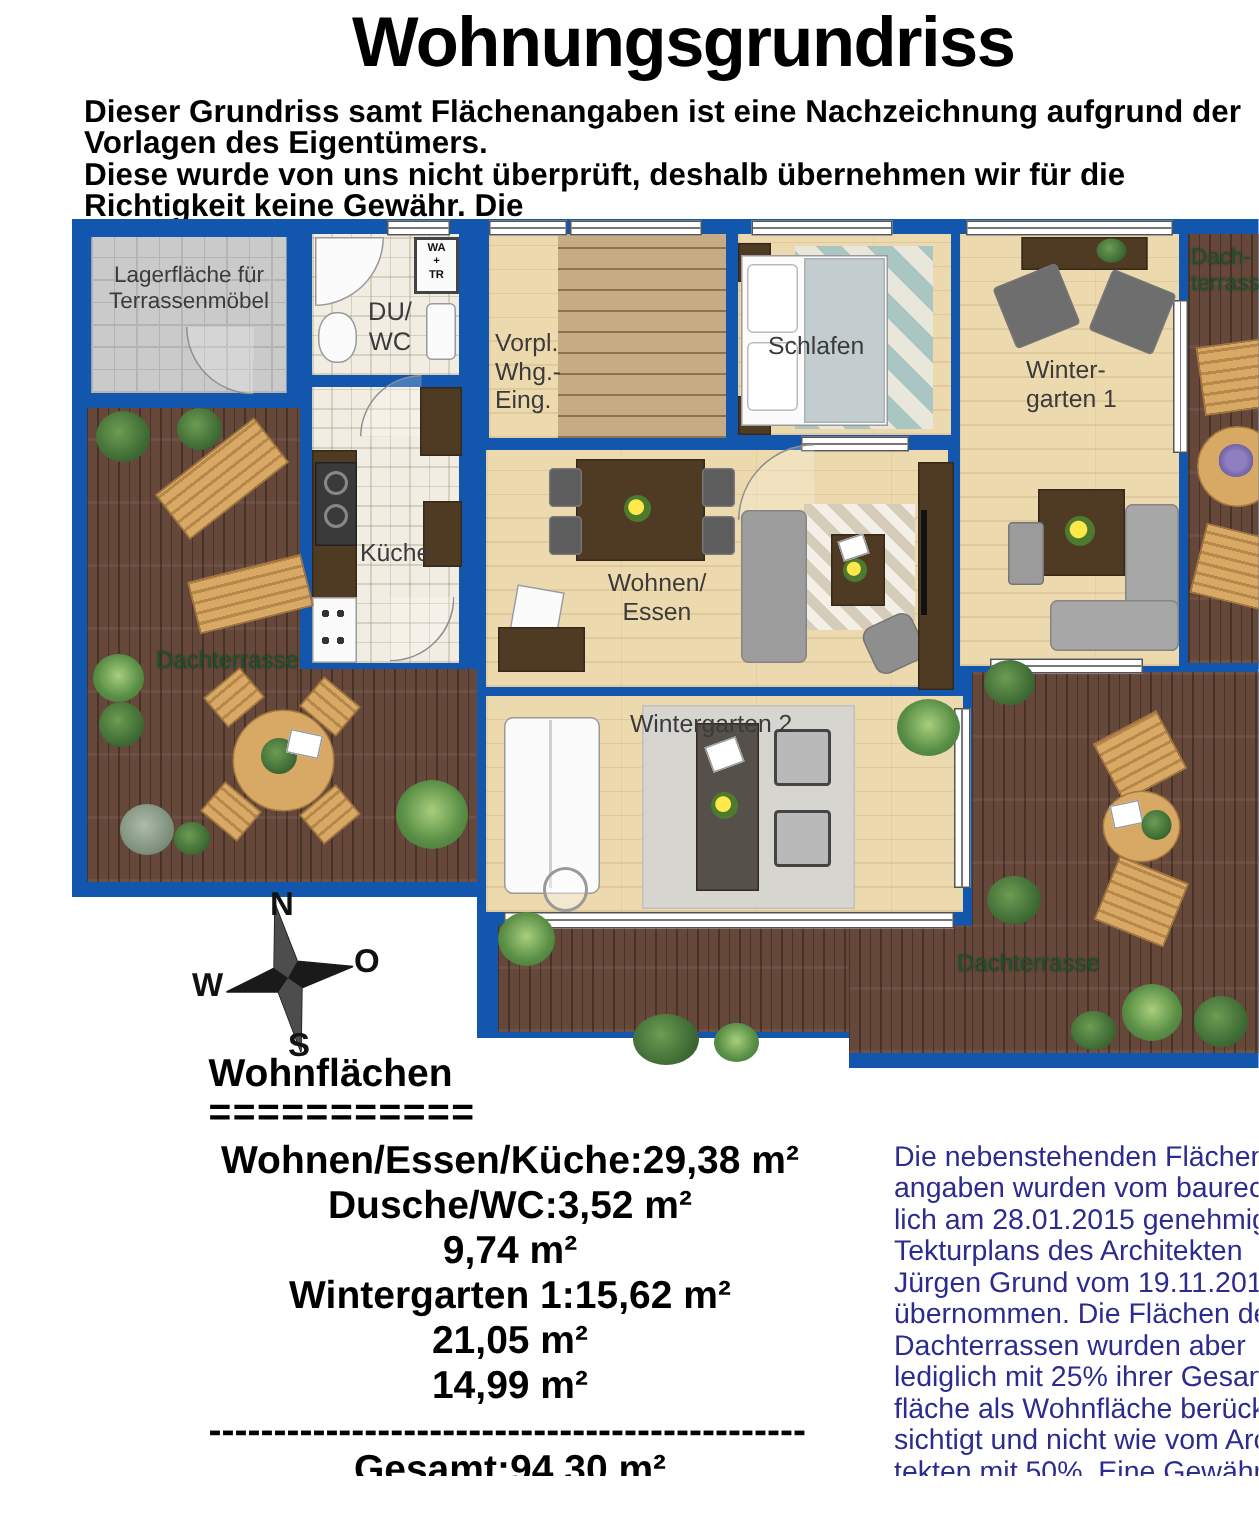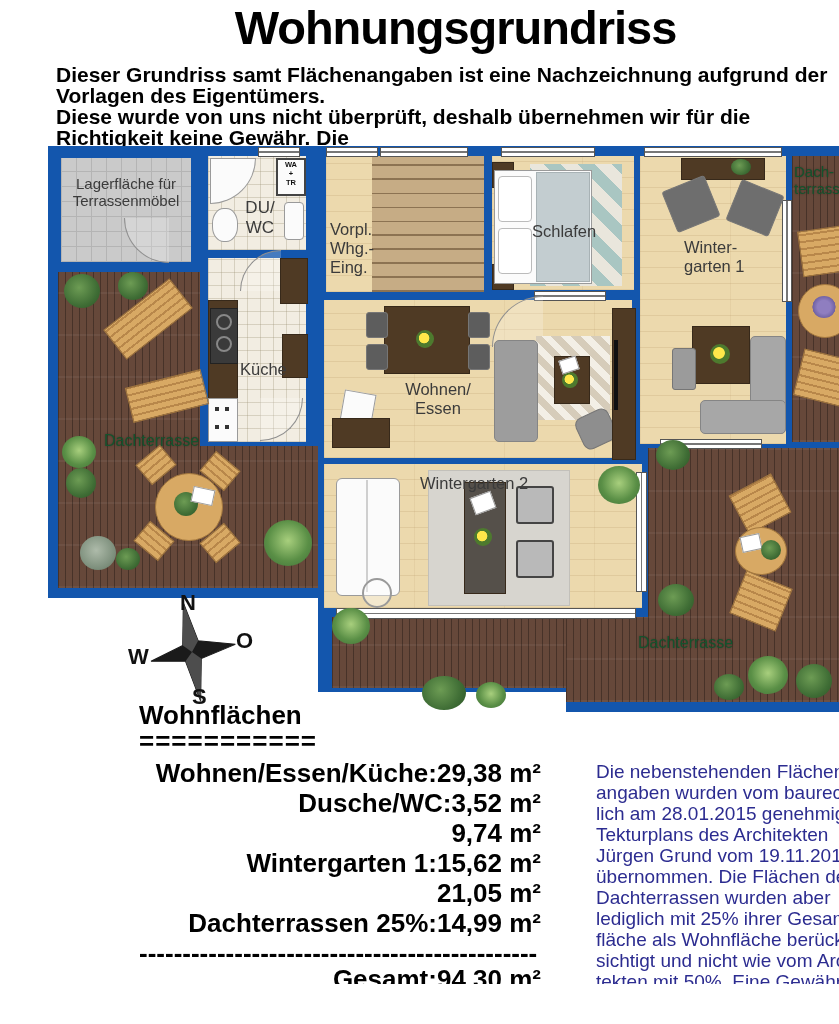--- a/index.html
+++ b/index.html
@@ -56,21 +56,21 @@
       background-image:repeating-linear-gradient(45deg,#a9c6c2 0 12px,#e9e6dc 12px 24px),
                        repeating-linear-gradient(-45deg,rgba(255,255,255,.55) 0 12px,transparent 12px 24px);}
   .rug-zig{background-color:#f3efe6;
       background-image:repeating-linear-gradient(45deg,#d6ccba 0 7px,#f3efe6 7px 14px),
                        repeating-linear-gradient(-45deg,rgba(214,204,186,.6) 0 7px,transparent 7px 14px);}
   .rug-gray{background:#d7d5cf;border:1px solid #c2c0ba;}
 
   
   .areas-head{left:103px;top:700px;font-size:26px;font-weight:700;color:#000;}
   .areas-eq{left:103px;top:726px;font-size:26px;font-weight:700;color:#000;letter-spacing:1px;}
-  .arow{left:103px;width:402px;font-size:26px;font-weight:700;color:#000;display:flex;justify-content:flex-end;}
+  .arow{left:103px;width:402px;font-size:26px;font-weight:700;color:#000;display:flex;justify-content:center;}
   .clip{overflow:hidden;white-space:nowrap;}
   .annotation{left:560px;top:761px;width:278px;font-size:19px;line-height:21px;color:#2c2c90;}
   .compass-letter{font-size:22px;font-weight:700;color:#111;}
 </style>
 </head>
 <body>
 
 <div id="app">
 
   <div class="abs title">Wohnungsgrundriss</div>
@@ -219,21 +219,21 @@
     <div class="abs palm" style="left:712px;top:656px;width:40px;height:38px;"></div>
     <div class="abs plant" style="left:760px;top:664px;width:36px;height:34px;"></div>
 
     <div class="abs room-label pre" style="left:30px;top:175px;width:120px;text-align:center;font-size:15px;">Lagerfläche für
 Terrassenmöbel</div>
     <div class="abs room-label pre" style="left:200px;top:198px;width:48px;text-align:center;font-size:17px;">DU/
 WC</div>
     <div class="abs room-label pre" style="left:294px;top:220px;">Vorpl.
 Whg.-
 Eing.</div>
-    <div class="abs room-label" style="left:496px;top:222px;">Schlafen</div>
+    <div class="abs room-label" style="left:476px;top:222px;">Schlafen</div>
     <div class="abs room-label pre" style="left:648px;top:238px;">Winter-
 garten 1</div>
     <div class="abs deck-label pre" style="left:758px;top:164px;font-size:15px;">Dach-
 terrasse</div>
     <div class="abs room-label" style="left:204px;top:360px;">Küche</div>
     <div class="abs room-label pre" style="left:362px;top:380px;width:80px;text-align:center;">Wohnen/
 Essen</div>
     <div class="abs deck-label" style="left:68px;top:432px;">Dachterrasse</div>
     <div class="abs room-label" style="left:384px;top:474px;">Wintergarten 2</div>
     <div class="abs deck-label" style="left:602px;top:634px;">Dachterrasse</div>
@@ -269,21 +269,20 @@
       <span>9,74 m²</span>
     </div>
     <div class="abs arow" style="top:848px;">
       <span>Wintergarten 1:</span>
       <span>15,62 m²</span>
     </div>
     <div class="abs arow" style="top:878px;">
       <span>21,05 m²</span>
     </div>
     <div class="abs arow" style="top:908px;">
-      <span>Dachterrassen 25%:</span>
       <span>14,99 m²</span>
     </div>
 
     <div class="abs clip" style="left:103px;top:938px;width:402px;font-size:26px;font-weight:700;color:#000;">----------------------------------------------</div>
 
     <div class="abs arow" style="top:964px;">
       <span>Gesamt:</span>
       <span>94,30 m²</span>
     </div>
 

